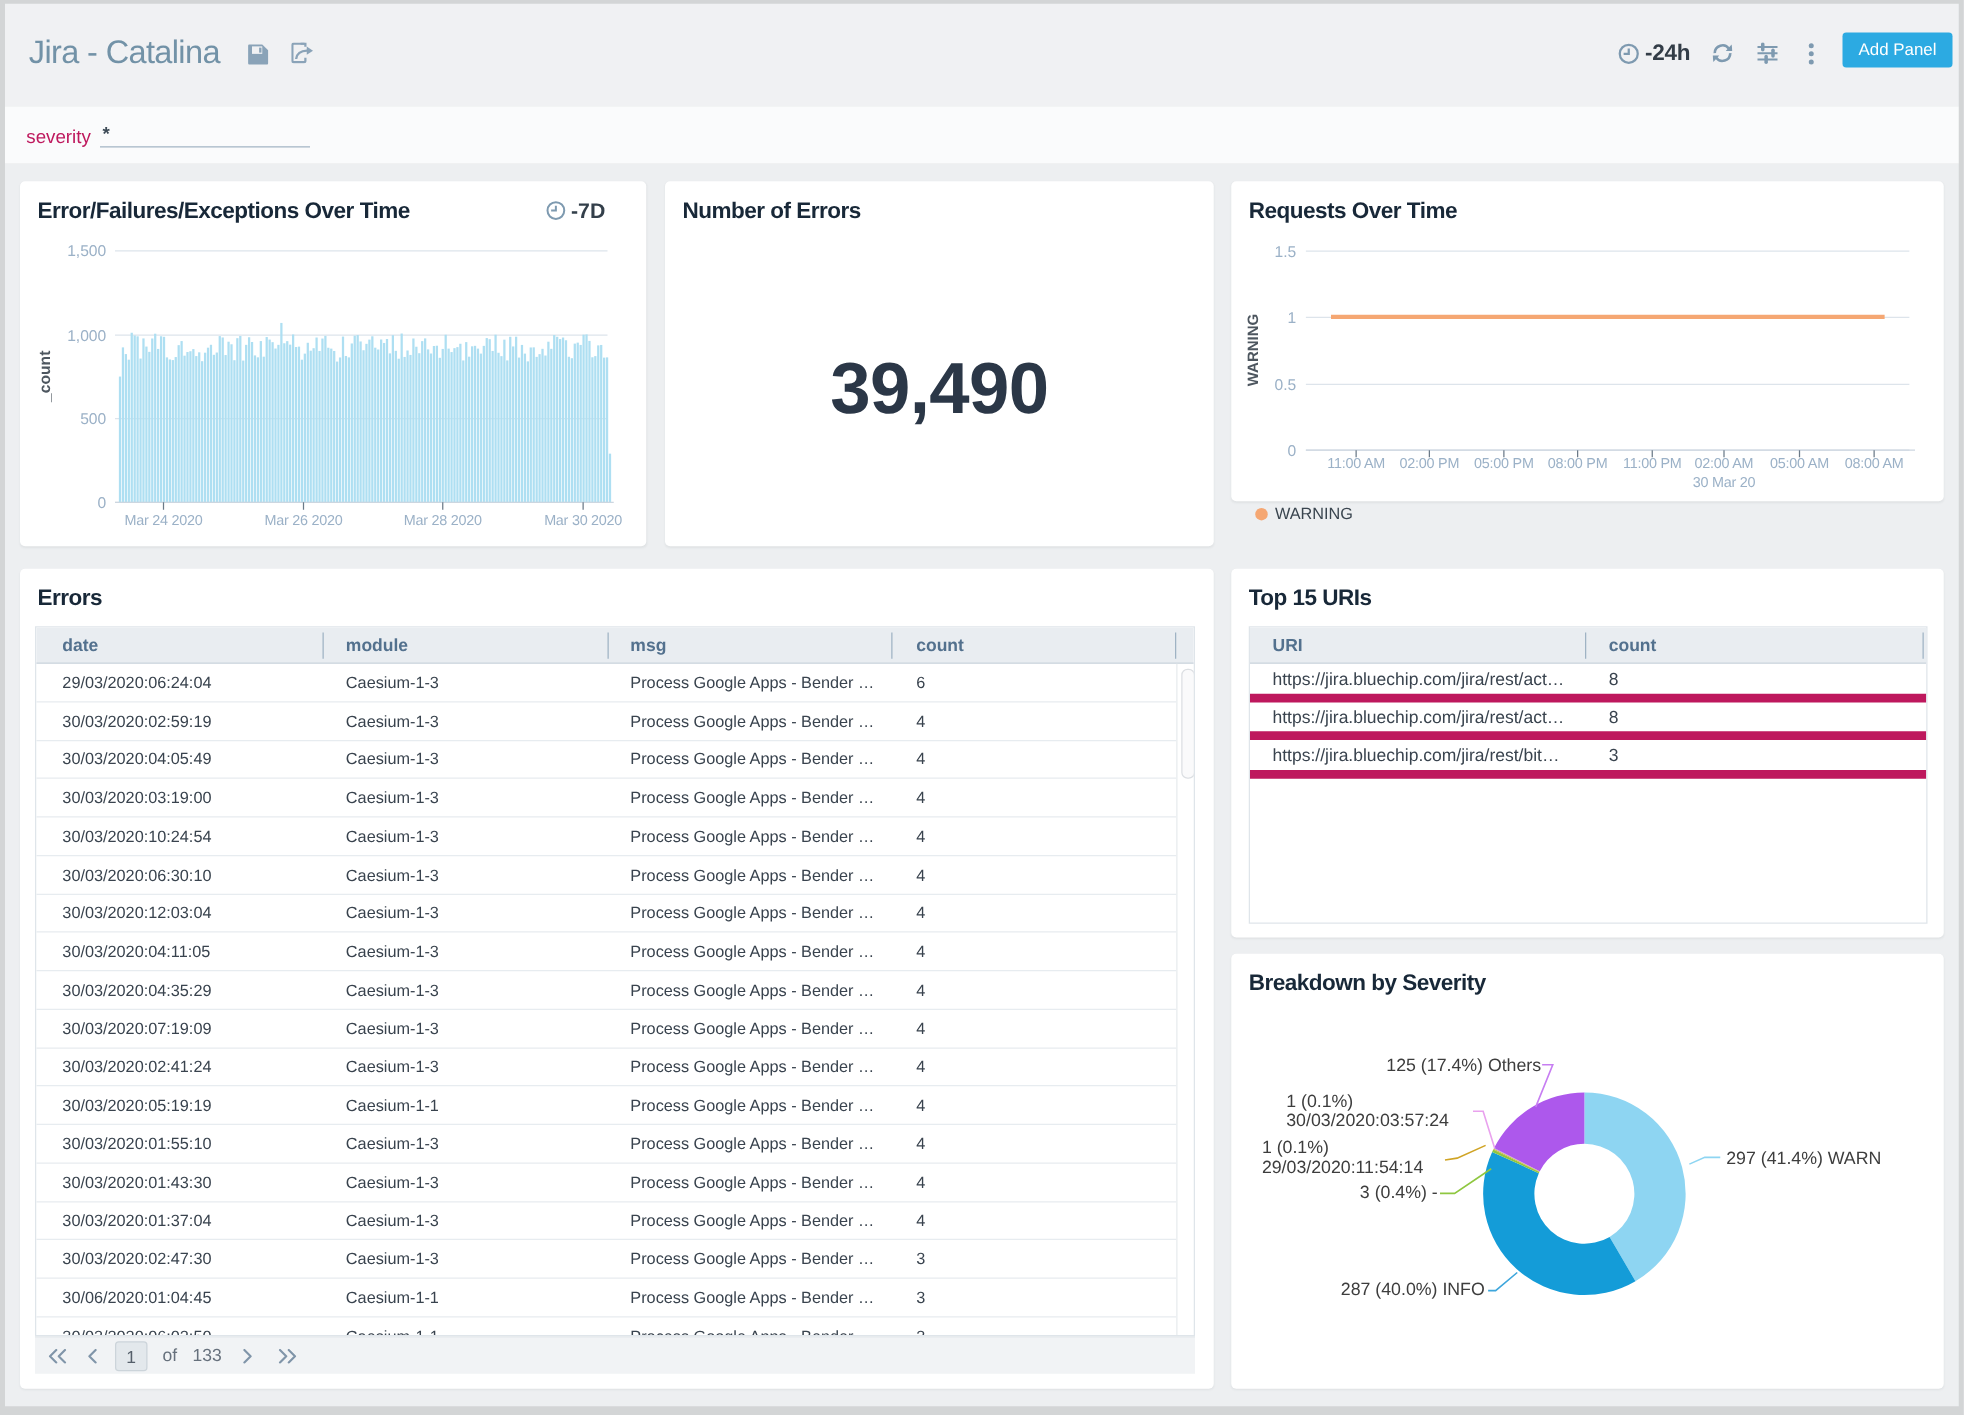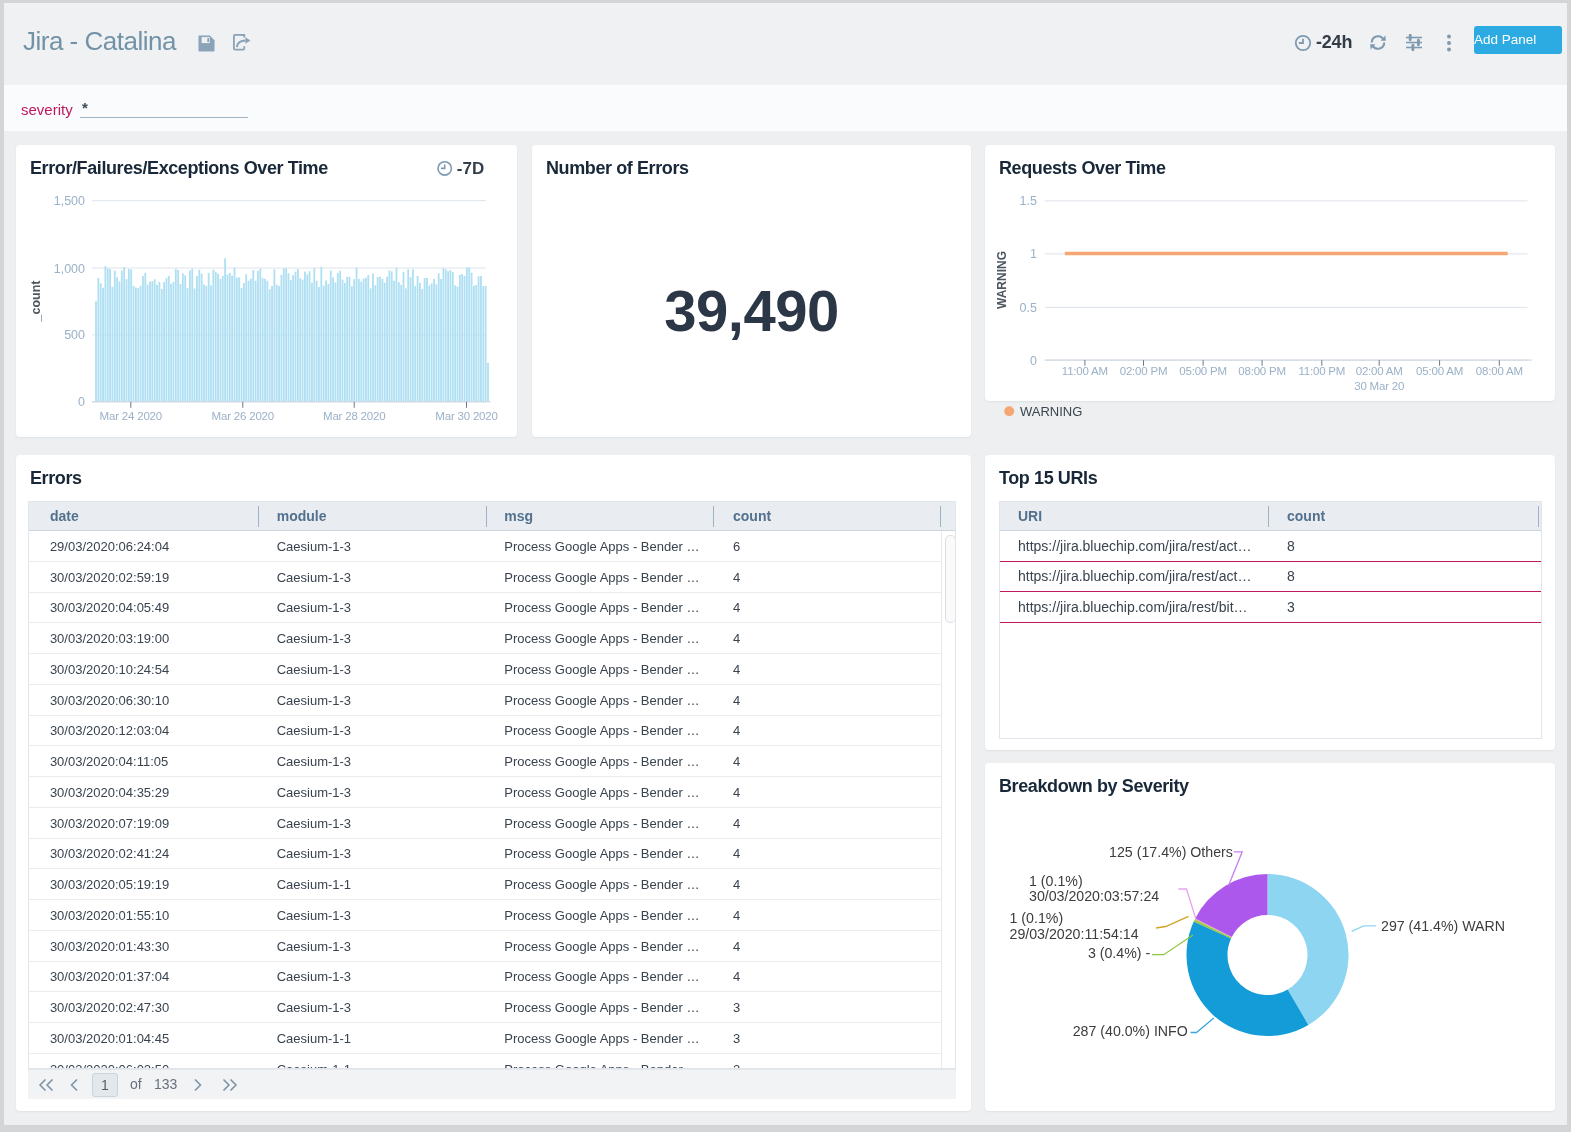--- a/index.html
+++ b/index.html
@@ -3,34 +3,34 @@
 <style>
 * { margin:0; padding:0; box-sizing:border-box; }
 html,body { width:1571px; height:1132px; }
 body { font-family:"Liberation Sans",sans-serif; background:#d3d5d6; }
 .page { position:relative; width:1571px; height:1132px; overflow:hidden; }
 .topbar { position:absolute; left:4px; top:3px; width:1563px; height:82px; background:#f0f1f3; }
 .filterbar { position:absolute; left:4px; top:85px; width:1563px; height:46px; background:#fafbfc; }
 .bodybg { position:absolute; left:4px; top:131px; width:1563px; height:994px; background:#edeff1; }
 .dash-title { position:absolute; left:23px; top:26px; font-size:26px; font-weight:400; color:#7292a7; letter-spacing:-.5px; }
 .t24 { position:absolute; left:1316px; top:32px; font-size:18px; font-weight:700; color:#333d47; letter-spacing:-.2px; }
-.addpanel { position:absolute; left:1474px; top:26px; width:88px; height:28px; background:#2caae2; border-radius:3px; color:#fff; font-size:13.5px; text-align:left; line-height:28px; }
+.addpanel { position:absolute; left:1474px; top:26px; width:88px; height:28px; background:#2caae2; border-radius:3px; color:#fff; font-size:13.5px; text-align:center; line-height:28px; }
 .sev-label { position:absolute; left:21px; top:101px; font-size:15px; color:#be185d; }
 .sev-input { position:absolute; left:80px; top:99px; width:168px; height:19px; border-bottom:1px solid #a3b5c4; font-size:15px; color:#3c4a56; font-weight:bold; padding-left:2px; }
 .panel { position:absolute; background:#fff; border-radius:4px; box-shadow:0 1px 2px rgba(40,50,60,.07); }
 .ptitle { position:absolute; left:14px; top:12px; font-size:18px; font-weight:bold; color:#182838; line-height:22px; letter-spacing:-.4px; }
 .bignum { position:absolute; left:0; width:100%; top:132px; text-align:center; font-size:58px; font-weight:bold; color:#2b3747; letter-spacing:-.5px; }
 .tbl { position:absolute; border:1px solid #dfe5ea; }
 .thead { position:absolute; left:0; top:0; width:100%; height:29px; background:#e9edf1; border-bottom:1px solid #ccd5dd; }
 .th { position:absolute; top:0; height:29px; line-height:29px; font-size:14px; font-weight:bold; color:#53718e; }
 .vsep { position:absolute; top:4px; height:21px; width:1px; background:#9fb3c4; }
 .trow { position:relative; height:30.75px; border-bottom:1px solid #e7ecf0; font-size:13px; color:#39434e; }
 .trow span { position:absolute; top:50%; transform:translateY(-50%); white-space:nowrap; }
 .c1 { left:20.9px; } .c2 { left:247.7px; } .c3 { left:475.3px; } .c4 { left:704px; }
-.urow { position:relative; height:30.5px; border-bottom:1px solid #be185d; font-size:14px; color:#39434e; }
+.urow { position:relative; height:30.5px; border-bottom:7px solid #be185d; font-size:14px; color:#39434e; }
 .urow span { position:absolute; top:50%; transform:translateY(-50%); white-space:nowrap; }
 .u1 { left:18.5px; } .u2 { left:287.5px; }
 .pagbar { position:absolute; left:12px; top:614px; width:928px; height:30px; background:#f1f3f5; border-top:1px solid #e3e8ec; }
 .pagbox { position:absolute; left:64px; top:3px; width:26px; height:24px; background:#e3e8ec; border:1px solid #ccd4da; border-radius:3px; text-align:center; line-height:23px; font-size:14px; color:#555f6a; }
 .pagtxt { position:absolute; top:6px; font-size:14px; color:#66707c; }
 </style></head>
 <body>
 <div class="page">
   <div class="topbar"></div>
   <div class="filterbar"></div>
@@ -423,21 +423,21 @@
             <span class="c3">Process Google Apps - Bender …</span>
             <span class="c4">4</span>
           </div>
           <div class="trow">
             <span class="c1">30/03/2020:02:47:30</span>
             <span class="c2">Caesium-1-3</span>
             <span class="c3">Process Google Apps - Bender …</span>
             <span class="c4">3</span>
           </div>
           <div class="trow">
-            <span class="c1">30/03/2020:01:04:45</span>
+            <span class="c1">30/06/2020:01:04:45</span>
             <span class="c2">Caesium-1-1</span>
             <span class="c3">Process Google Apps - Bender …</span>
             <span class="c4">3</span>
           </div>
           <div class="trow">
             <span class="c1">30/03/2020:06:02:50</span>
             <span class="c2">Caesium-1-1</span>
             <span class="c3">Process Google Apps - Bender …</span>
             <span class="c4">3</span>
           </div>

